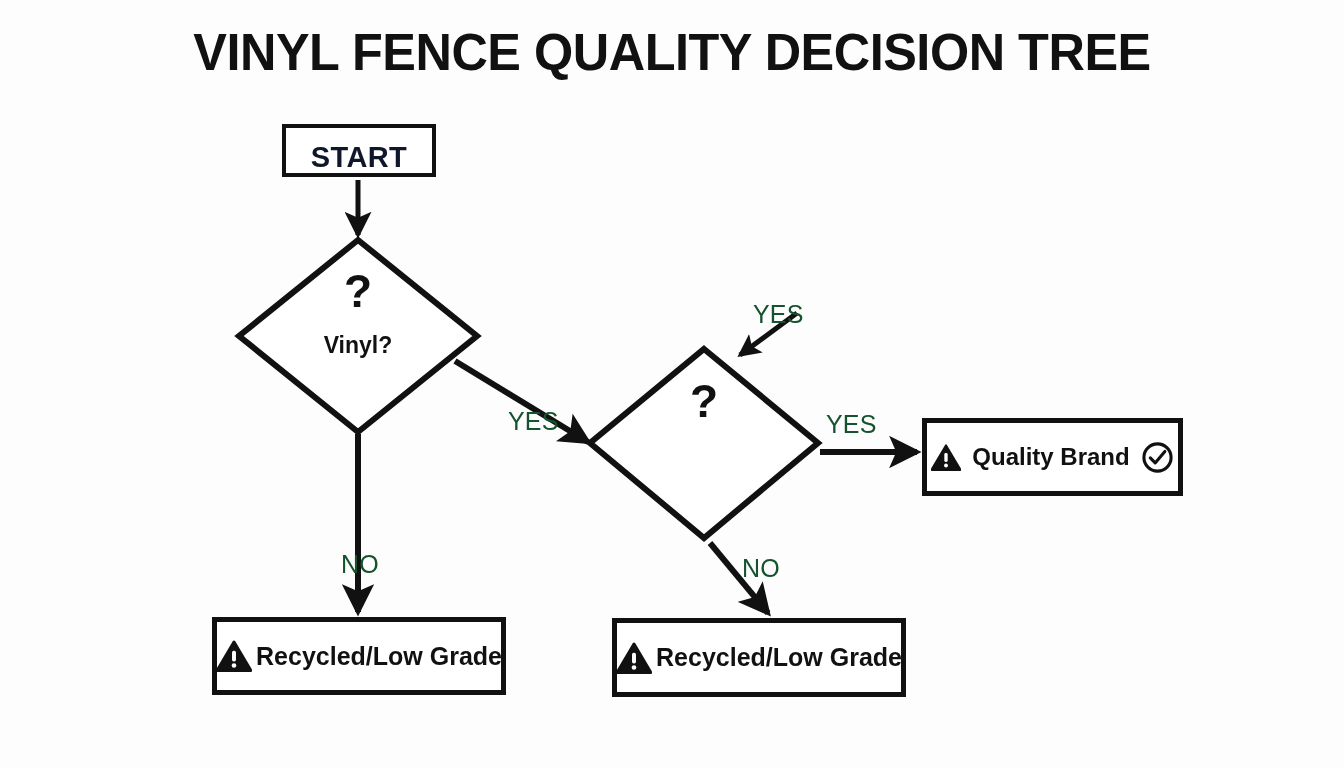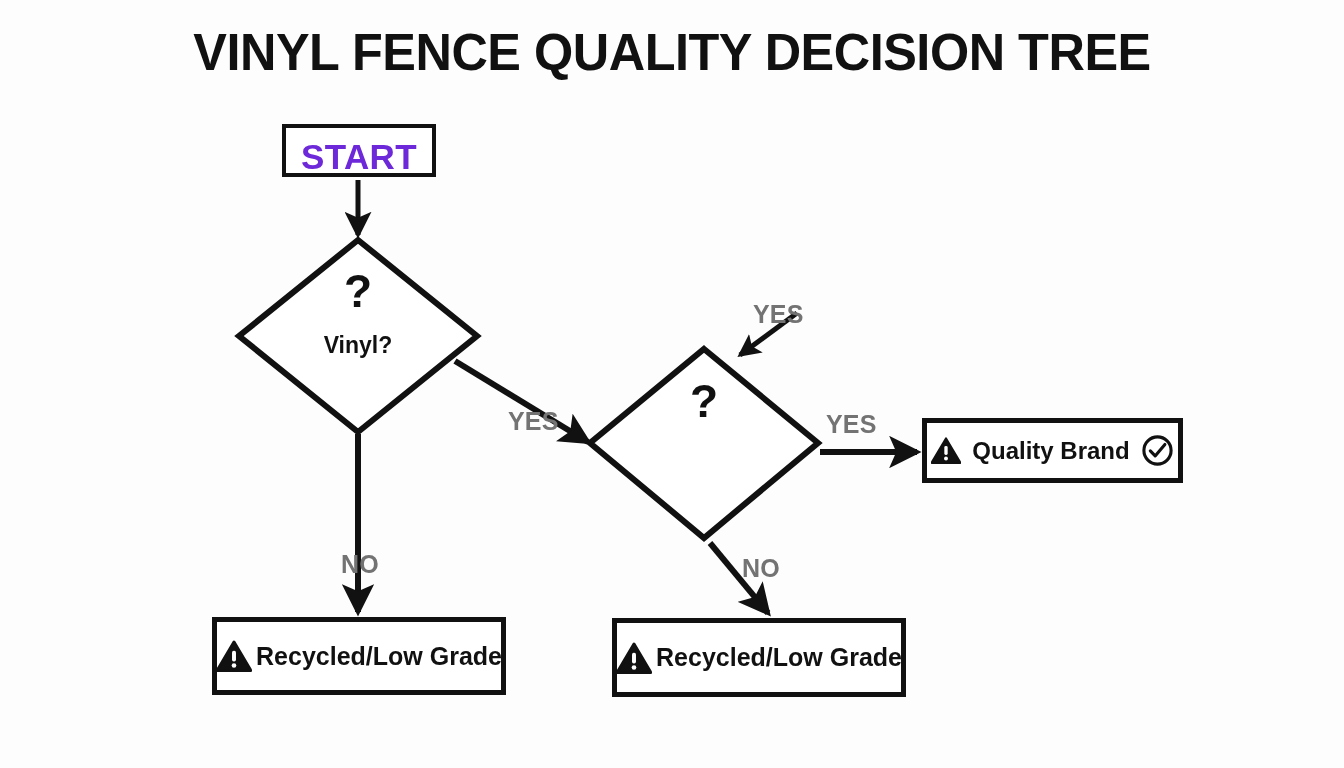--- a/index.html
+++ b/index.html
@@ -51,22 +51,22 @@
   }
   .node-box.start-box {
     left: 282px;
     top: 124px;
     width: 154px;
     height: 53px;
     border-width: 4px;
   }
   .start-label {
     font-weight: bold;
-    font-size: 35px;
-    color: #6d28d9;
+    font-size: 29px;
+    color: #0f172a;
     letter-spacing: 0.4px;
     margin-top: 13px;
   }
   .node-box.result-box {
     padding: 0 14px;
     gap: 4px;
   }
   #box-recycled-left {
     left: 212px;
     top: 617px;
@@ -76,21 +76,21 @@
   #box-recycled-right {
     left: 612px;
     top: 618px;
     width: 294px;
     height: 79px;
   }
   #box-quality-brand {
     left: 922px;
     top: 418px;
     width: 261px;
-    height: 65px;
+    height: 78px;
     gap: 11px;
     padding: 0 12px;
   }
   .result-label {
     font-weight: bold;
     font-size: 25px;
     color: #111111;
     white-space: nowrap;
   }
   #box-quality-brand .result-label {
@@ -122,23 +122,23 @@
     line-height: 1.08;
   }
   #d1-qmark  { left: 318px; top: 268px; width: 80px; }
   #d1-caption{ left: 258px; top: 333px; width: 200px; }
   #d2-qmark  { left: 664px; top: 378px; width: 80px; }
   #d2-caption{ left: 605px; top: 455px; width: 200px; font-size: 24px; }
   .sub { font-size: 0.68em; vertical-align: -0.28em; }
   
   .edge-label {
     position: absolute;
-    font-weight: bold;
+    font-weight: normal;
     font-size: 25px;
-    color: #737373;
+    color: #14532d;
     letter-spacing: 0.2px;
     white-space: nowrap;
   }
   #label-yes-1   { left: 508px; top: 407px; }
   #label-yes-top { left: 753px; top: 300px; }
   #label-yes-2   { left: 826px; top: 410px; }
   #label-no-1    { left: 341px; top: 550px; }
   #label-no-2    { left: 742px; top: 554px; }
 </style>
 </head>

